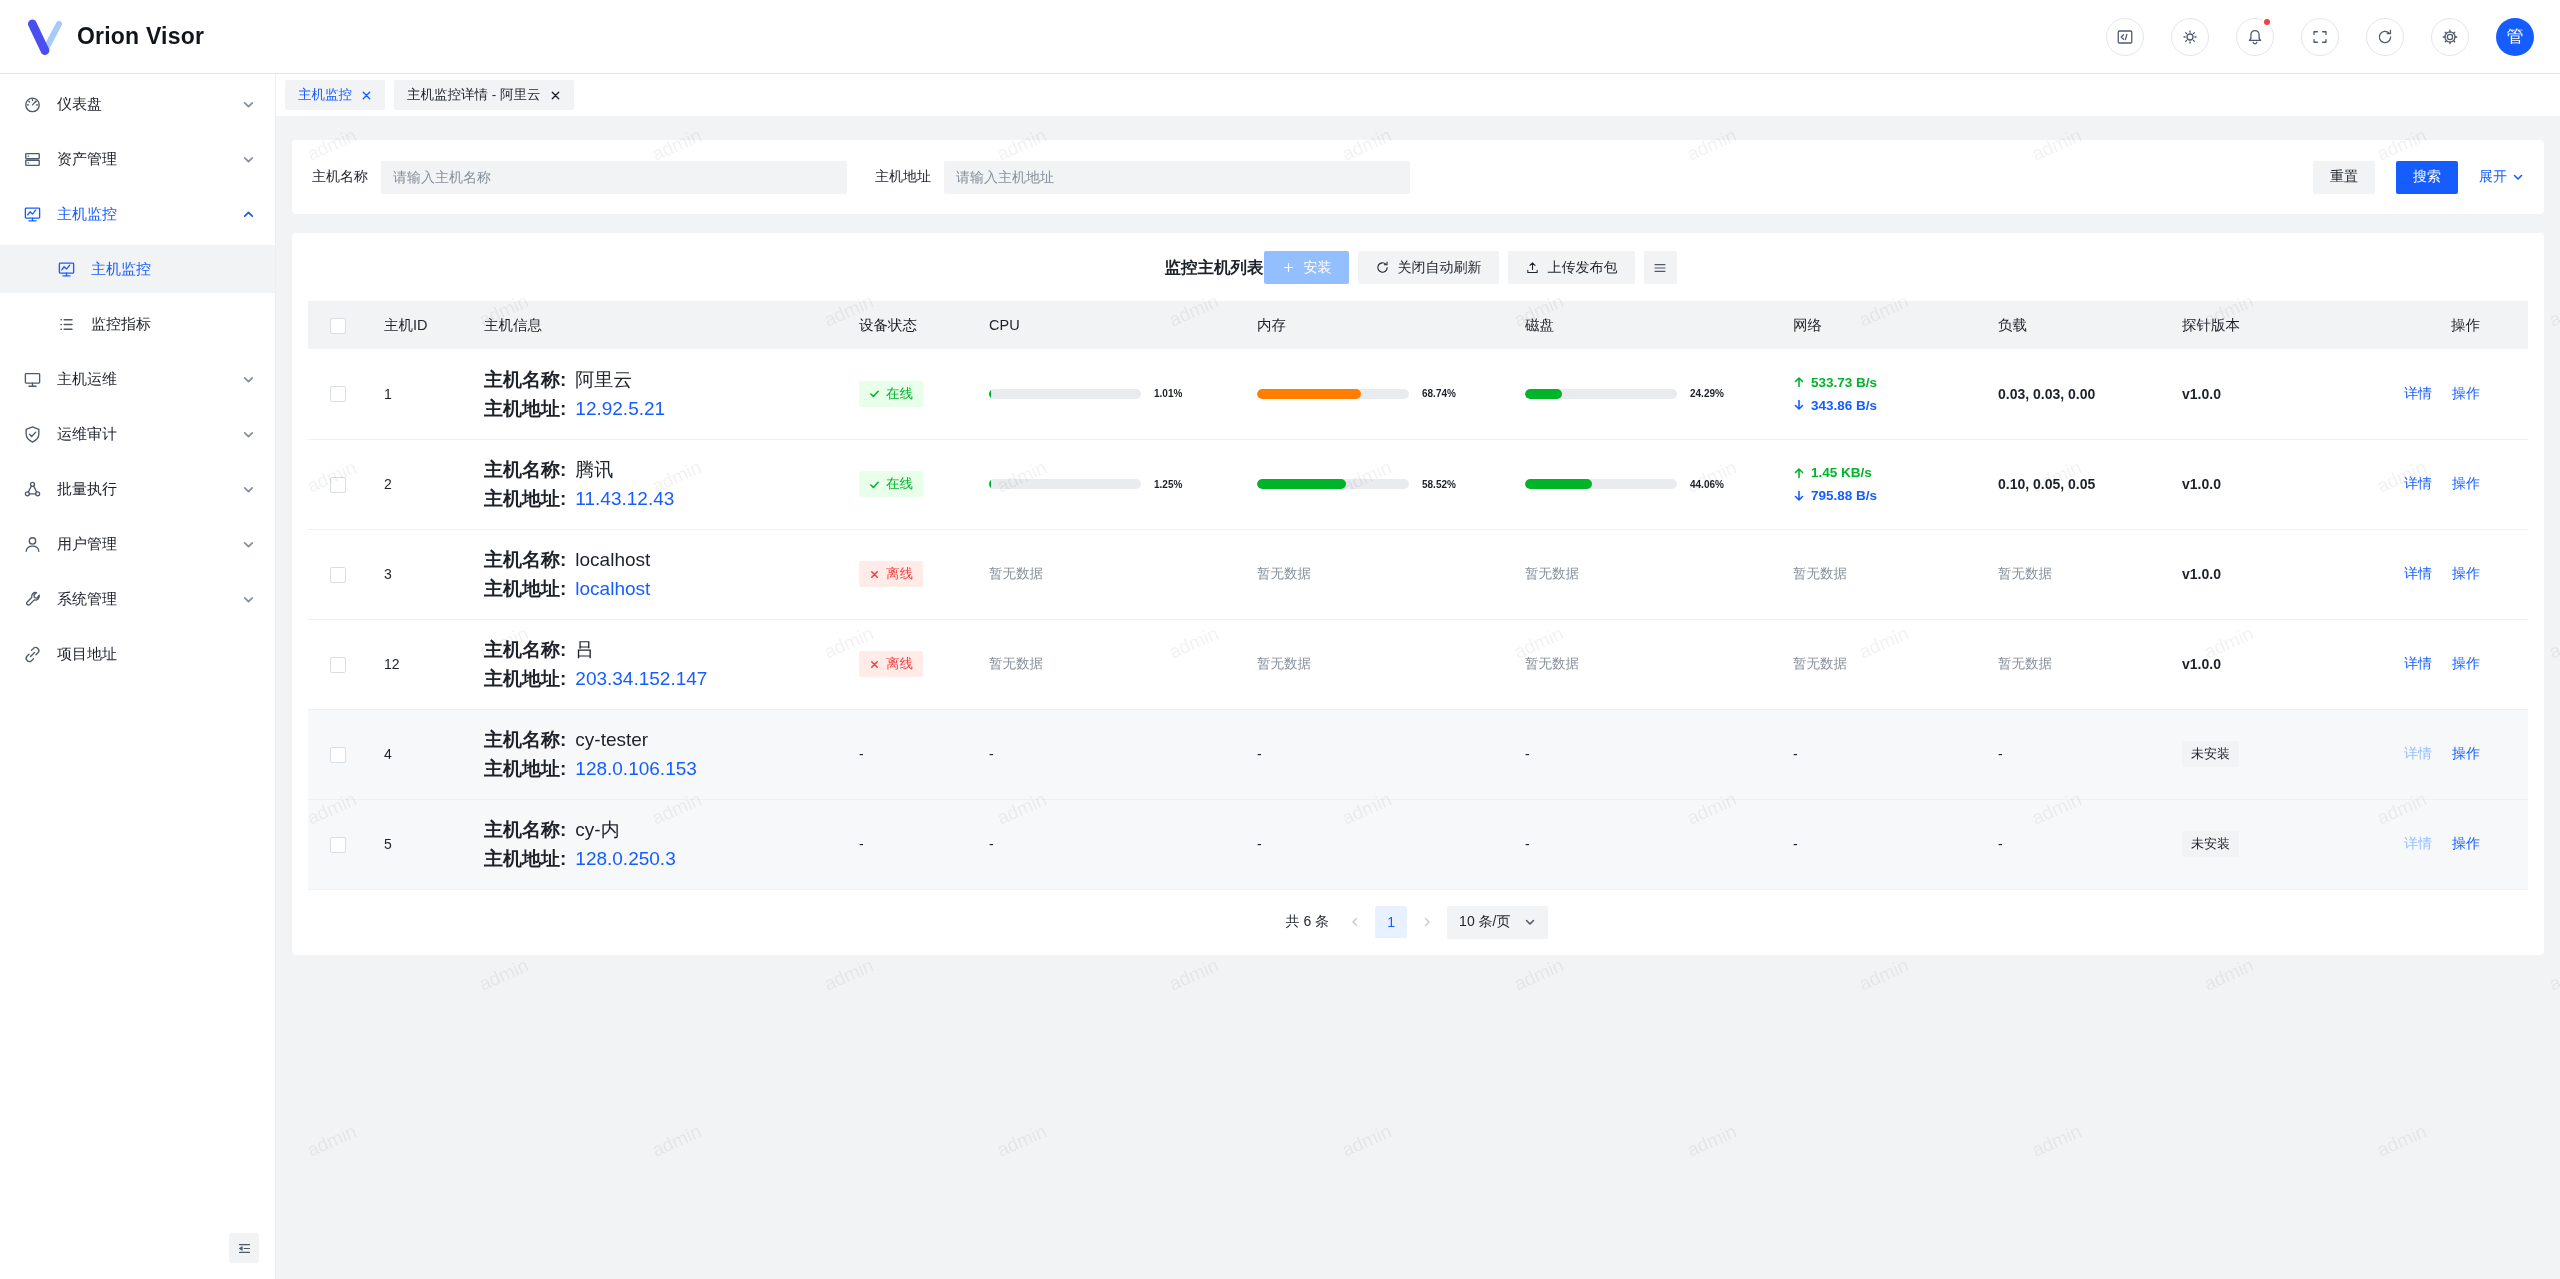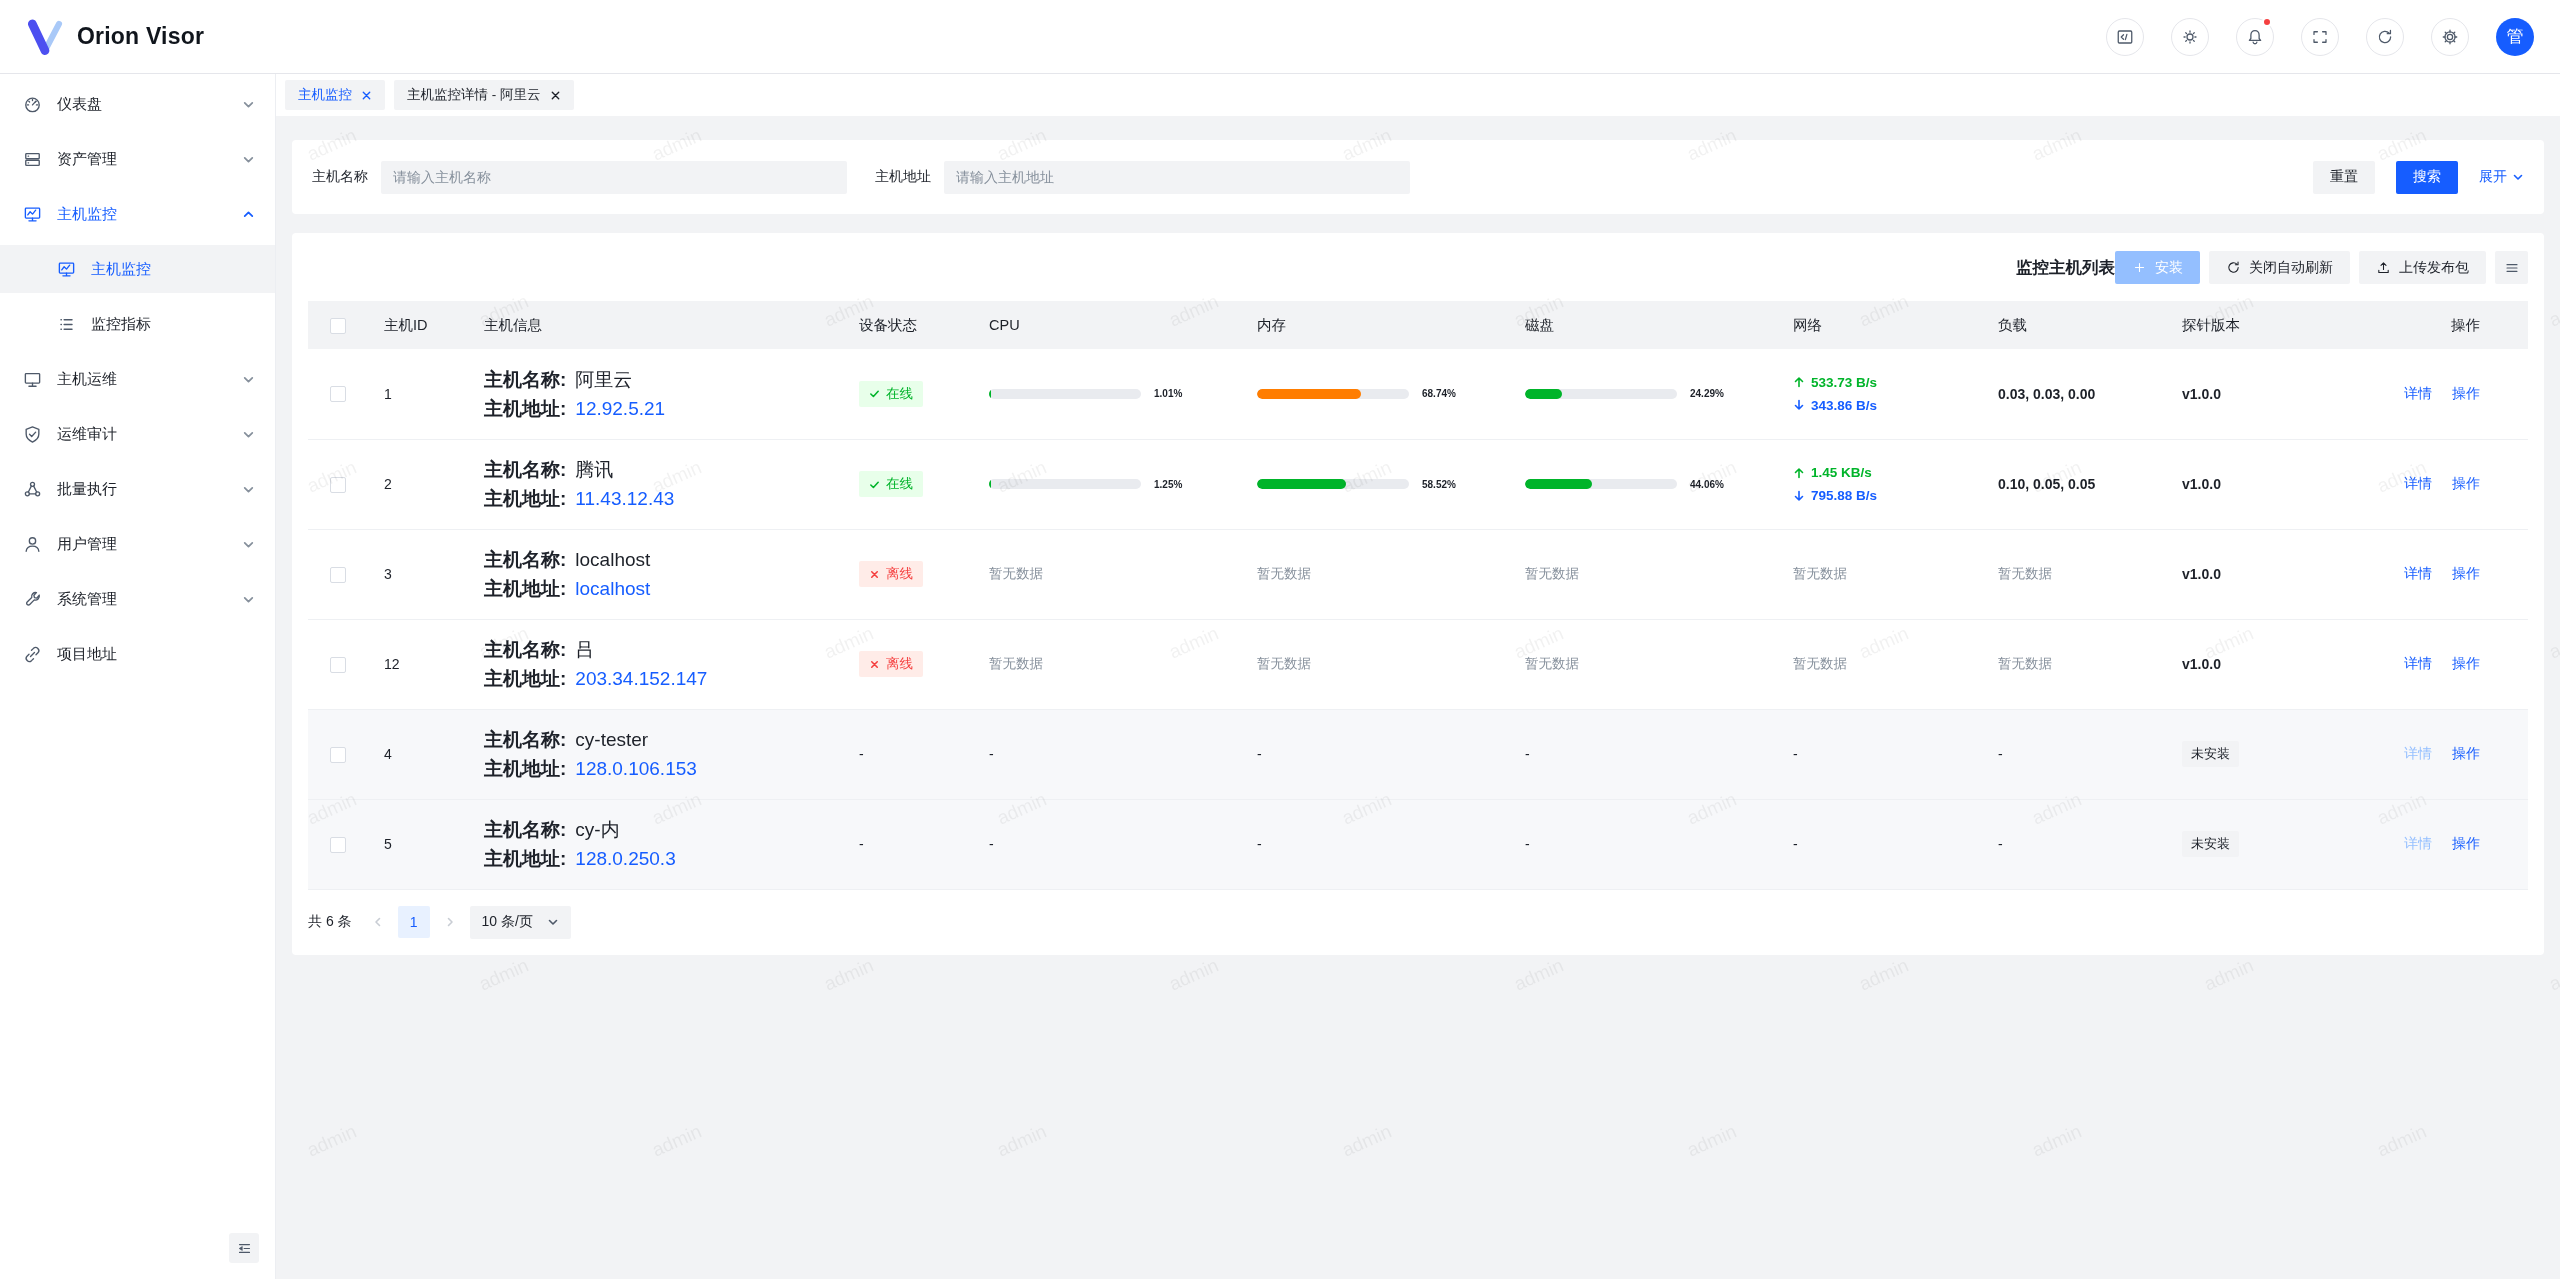--- a/index.html
+++ b/index.html
@@ -64,21 +64,21 @@
   .filter-actions{margin-left:auto;display:flex;align-items:center;gap:21px;}
   .btn{height:33px;border:none;border-radius:2px;padding:0 17px;font:inherit;cursor:pointer;display:inline-flex;align-items:center;gap:8px;}
   .btn svg{width:15px;height:15px;}
   .btn-default{background:var(--fill);color:var(--text);}
   .btn-primary{background:var(--primary);color:#fff;}
   .btn-install{background:var(--primary-disabled);color:#fff;cursor:not-allowed;}
   .link{color:var(--primary);cursor:pointer;display:inline-flex;align-items:center;gap:5px;text-decoration:none;}
   .link svg{width:12px;height:12px;}
 
   .table-card{padding:18px 16px 16px;}
-  .card-head{display:flex;align-items:center;justify-content:flex-end;margin-bottom:17px;padding-left:5px;}
+  .card-head{display:flex;align-items:center;justify-content:center;margin-bottom:17px;padding-left:5px;}
   .card-title{font-size:16.5px;font-weight:700;}
   .toolbar{display:flex;align-items:center;gap:9px;}
   .icon-btn{width:33px;height:33px;padding:0;justify-content:center;background:var(--fill);color:var(--text-secondary);border-radius:2px;border:none;display:inline-flex;align-items:center;cursor:pointer;}
   .icon-btn svg{width:16px;height:16px;}
 
   table{width:100%;border-collapse:collapse;table-layout:fixed;}
   thead th{background:var(--fill);height:48px;font-weight:500;text-align:left;padding:0 16px;font-size:14.5px;}
   th.col-check,td.col-check{text-align:center;padding:0;}
   tbody td{height:90px;border-bottom:1px solid #eef0f3;padding:0 16px;vertical-align:middle;background:#fff;}
   tr.shaded td{background:#f7f8fa;}
@@ -99,21 +99,21 @@
   .net-line svg{width:12px;height:12px;}
   .net-up{color:var(--success);}
   .net-down{color:var(--primary);}
   .load-text,.version-text{font-weight:700;}
   .chip{display:inline-block;background:var(--fill);padding:4px 9px;border-radius:2px;font-size:13px;}
   th.col-version,td.col-version{padding-left:40px;}
   th.col-ops,td.col-ops{text-align:right;padding-right:48px;}
   .op-link{color:var(--primary);margin-left:16px;cursor:pointer;text-decoration:none;white-space:nowrap;}
   .op-link.disabled{color:var(--primary-disabled);cursor:not-allowed;}
 
-  .pagination{display:flex;align-items:center;justify-content:flex-start;gap:4px;margin-top:16px;padding-right:2px;}
+  .pagination{display:flex;align-items:center;justify-content:center;gap:4px;margin-top:16px;padding-right:2px;}
   .pg-total{margin-right:6px;}
   .pg-btn{width:32px;height:32px;display:flex;align-items:center;justify-content:center;color:#c9cdd4;background:none;border:none;cursor:default;}
   .pg-btn svg{width:12px;height:12px;}
   .pg-page{width:32px;height:32px;border-radius:2px;background:#e8f1ff;color:var(--primary);display:flex;align-items:center;justify-content:center;border:none;font:inherit;cursor:pointer;}
   .pg-size{height:33px;background:var(--fill);border-radius:2px;display:flex;align-items:center;gap:14px;padding:0 12px;cursor:pointer;}
   .pg-size svg{width:12px;height:12px;color:var(--text-secondary);}
 </style>
 </head>
 <body>
 

